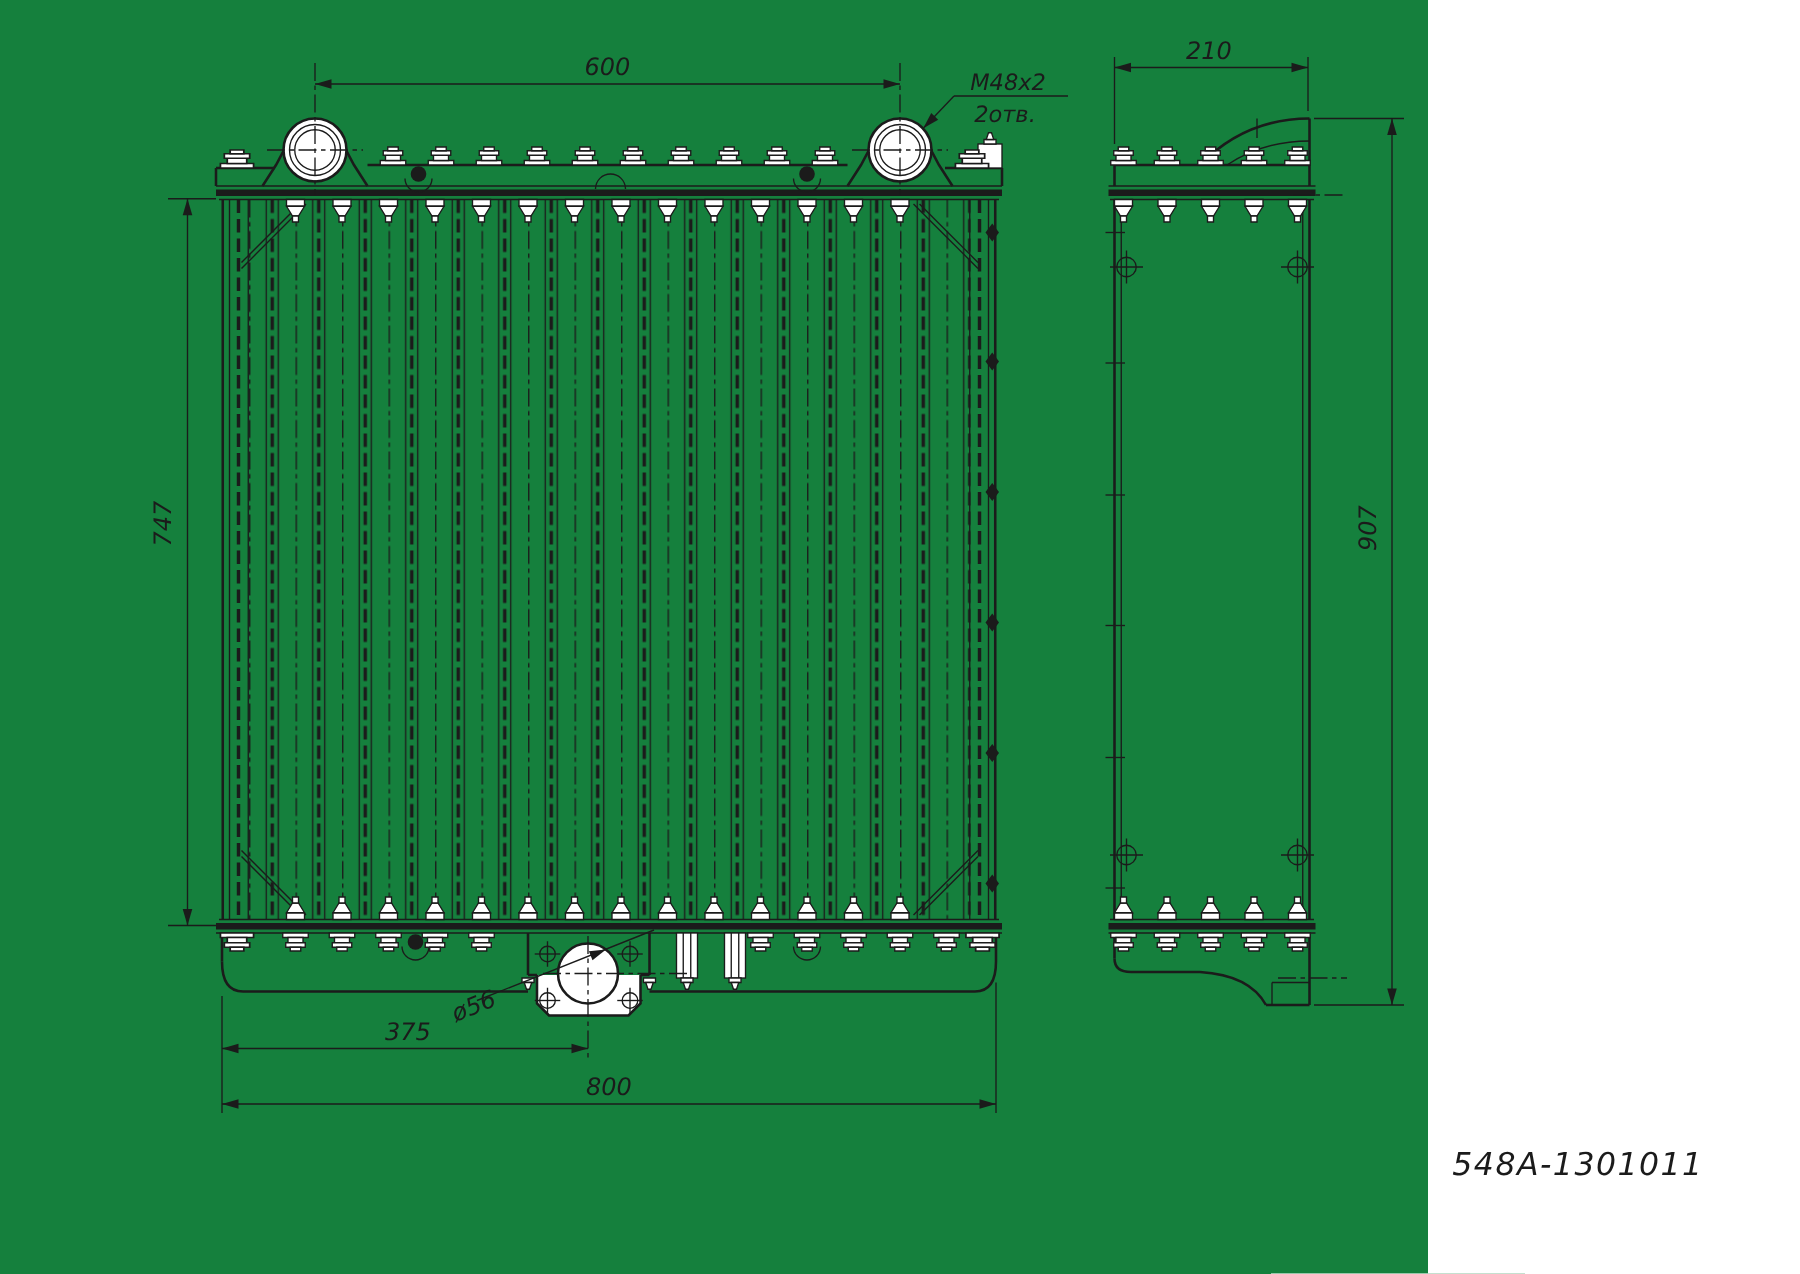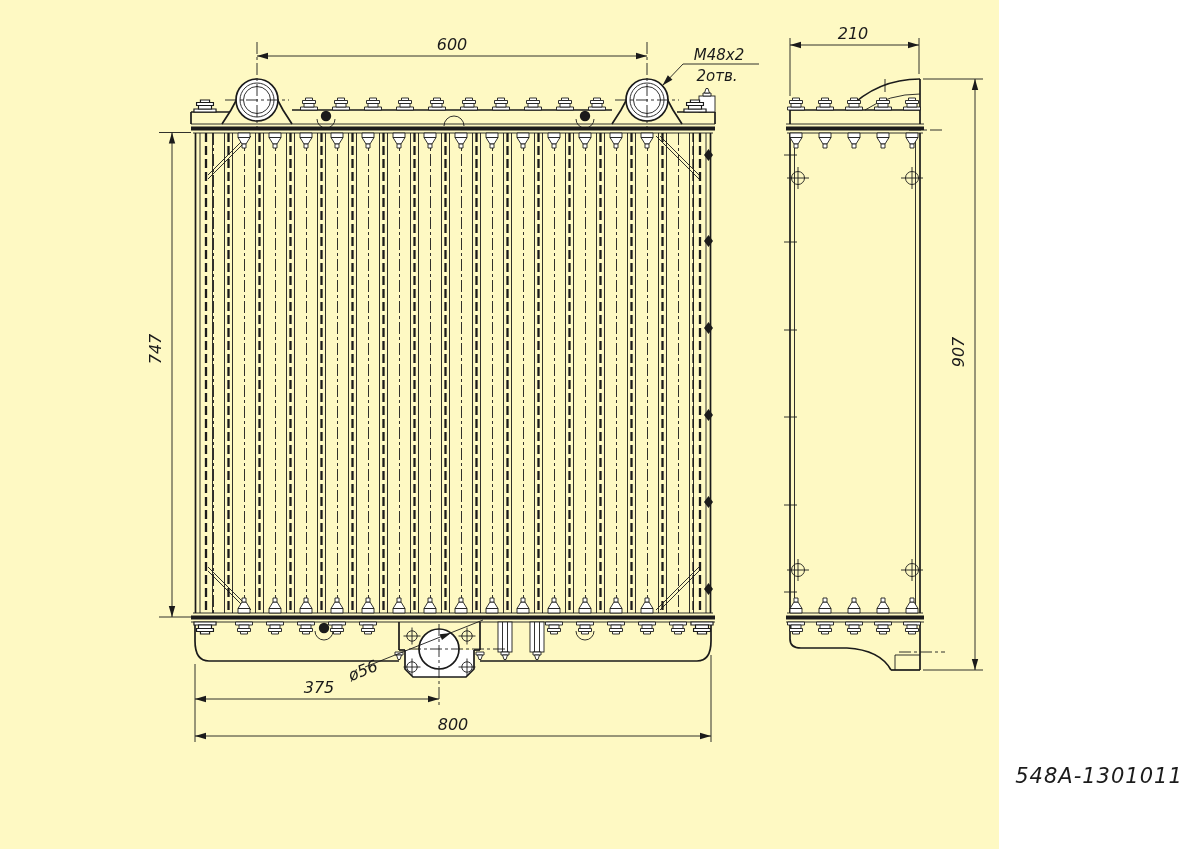--- a/index.html
+++ b/index.html
@@ -1,16 +1,16 @@
 <!DOCTYPE html>
 <html><head>
 <meta charset="utf-8">
 <style>
   html,body{margin:0;padding:0;background:#ffffff;}
-  .sheet{width:952px;height:849px;position:relative;background:#fef9c3;font-family:"DejaVu Sans",sans-serif;padding-left:47px;}
+  .sheet{width:952px;height:849px;position:relative;background:#15803d;font-family:"DejaVu Sans",sans-serif;}
   svg{display:block;}
   .thin{stroke:#1b1b1b;stroke-width:0.9;fill:none;}
   .med{stroke:#1b1b1b;stroke-width:1.7;fill:none;}
   .band{stroke:#1b1b1b;stroke-width:4.2;fill:none;}
   .cl{stroke:#1b1b1b;stroke-width:0.9;fill:none;stroke-dasharray:12 3 3 3;}
   .tdash{stroke:#1b1b1b;stroke-width:2.3;fill:none;stroke-dasharray:9 4;}
   .fillb{fill:#1b1b1b;stroke:none;}
   .wfill{fill:#ffffff;}
   text{fill:#1b1b1b;font-family:"DejaVu Sans",sans-serif;font-style:italic;}
   .dim{font-size:16px;text-anchor:middle;}

